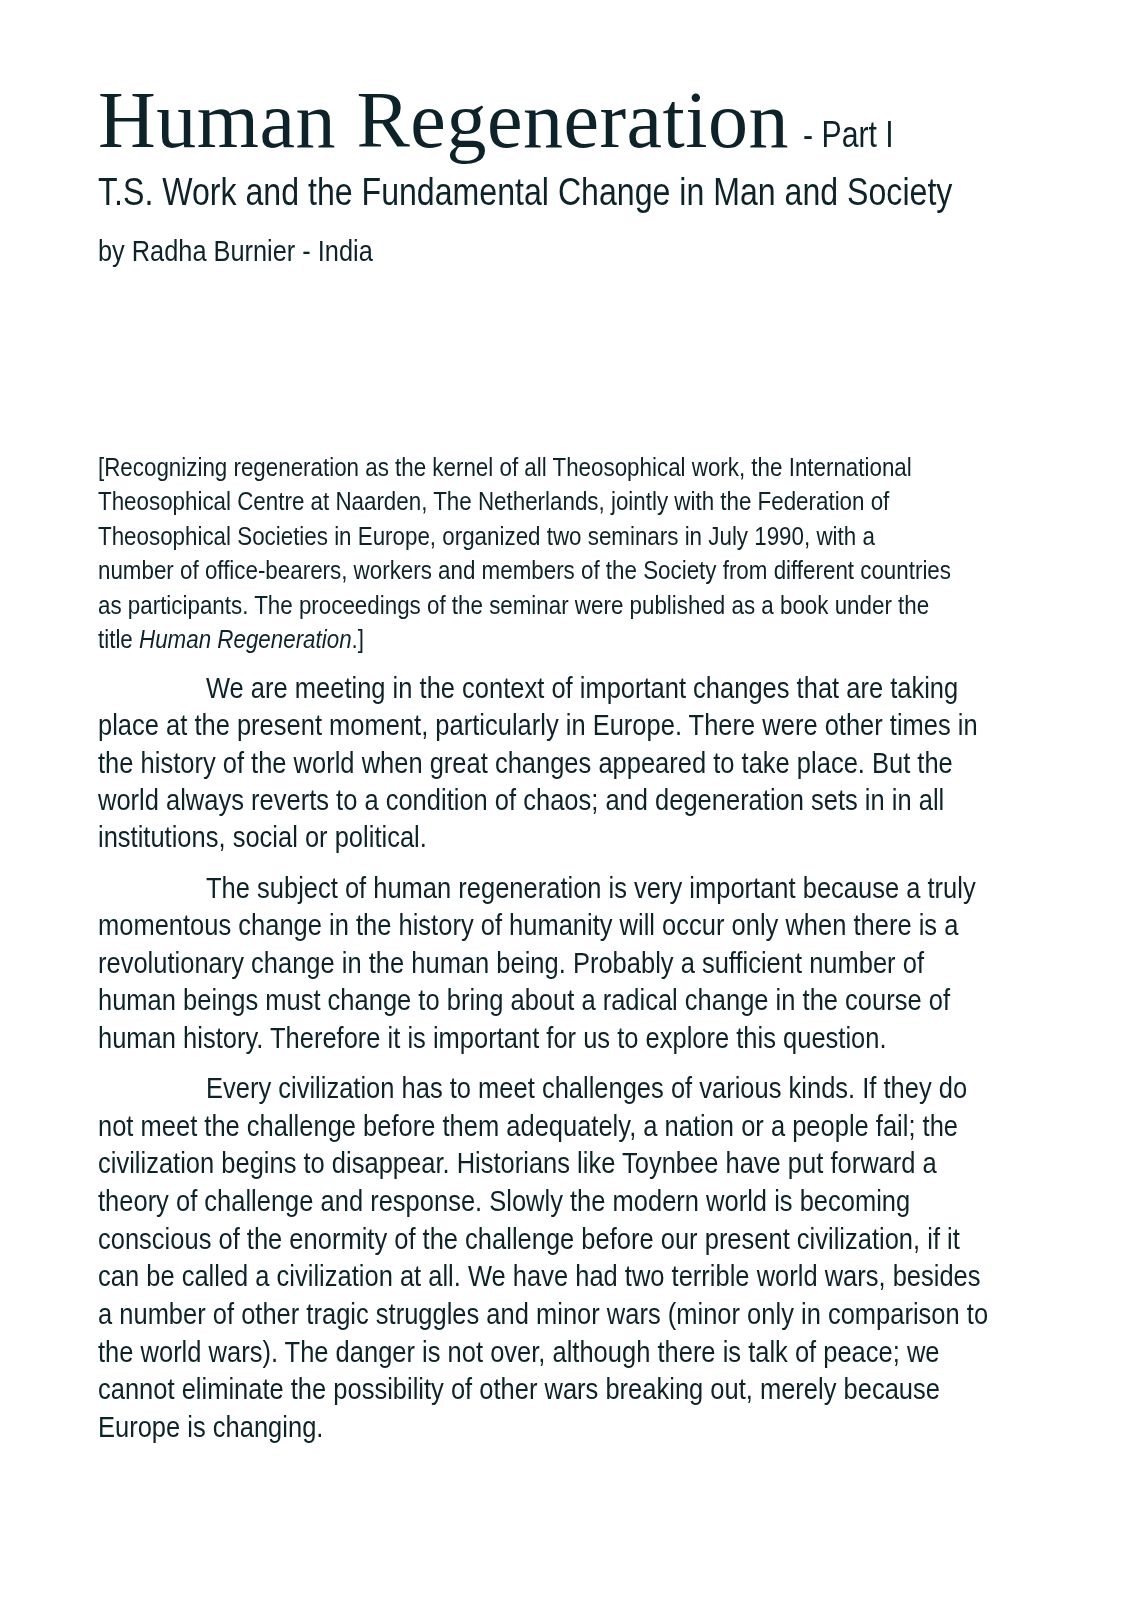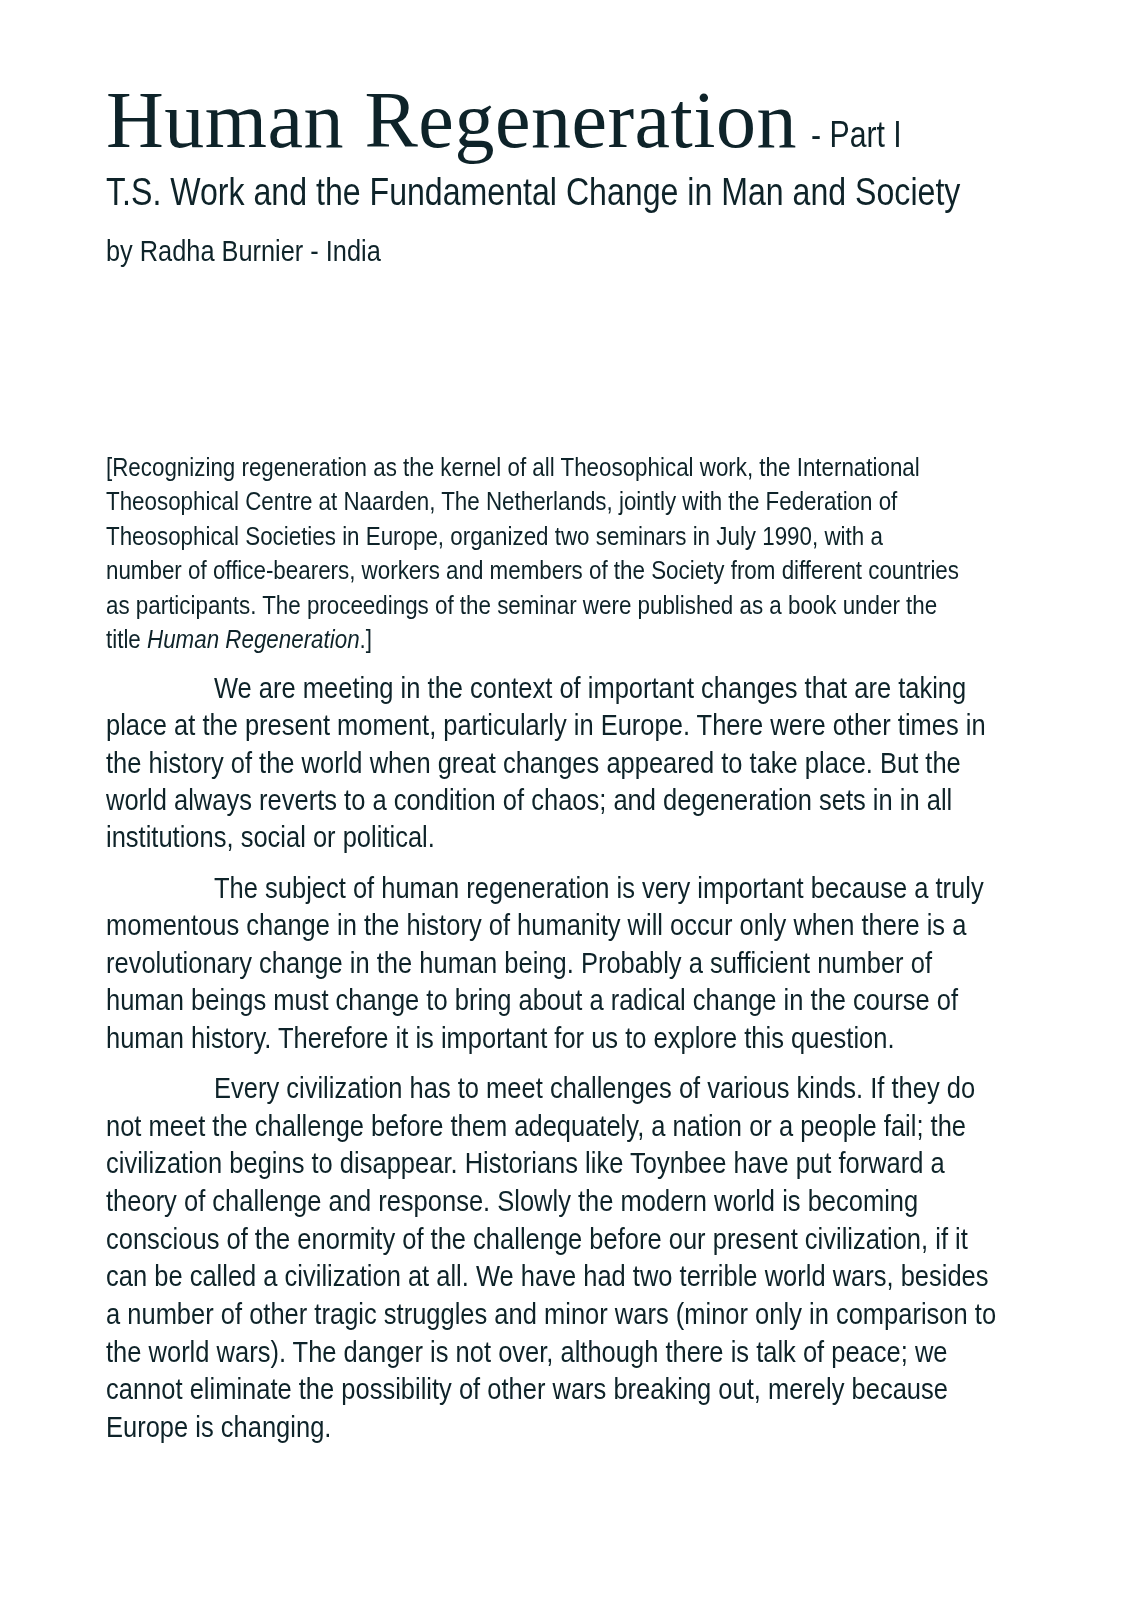--- a/index.html
+++ b/index.html
@@ -1,17 +1,17 @@
 <!DOCTYPE html>
 <html><head>
 <meta charset="utf-8">
 <style>
   html, body { margin: 0; padding: 0; background: #ffffff; }
   body { width: 1142px; height: 1600px; position: relative; overflow: hidden; color: #0e2329; }
-  .page { position: absolute; left: 16px; top: 0; width: 1090px; height: 1600px; }
+  .page { position: absolute; left: 8px; top: 0; width: 1090px; height: 1600px; }
   .title-row { position: absolute; left: 90px; top: 70px; white-space: nowrap; }
   .title-main { font-family: "Liberation Serif", "DejaVu Serif", serif; font-size: 80px; line-height: 100px; letter-spacing: 0.5px; }
   .title-part { font-family: "Liberation Sans", "DejaVu Sans", sans-serif; font-size: 36px; display: inline-block; transform: scaleX(0.84); transform-origin: left center; margin-left: 14px; }
   .cond { font-family: "Liberation Sans", "DejaVu Sans", sans-serif; white-space: nowrap; display: block; transform-origin: left center; position: absolute; left: 90px; }
   .subtitle { top: 170px; font-size: 38px; line-height: 44px; transform: scaleX(0.845); }
   .byline { top: 234px; font-size: 30px; line-height: 34px; transform: scaleX(0.845); }
   .intro-line { font-size: 26px; line-height: 32px; transform: scaleX(0.86); }
   .body-line { font-size: 30px; line-height: 36px; transform: scaleX(0.85); }
   .indent { left: 198px; }
   em { font-style: italic; }

